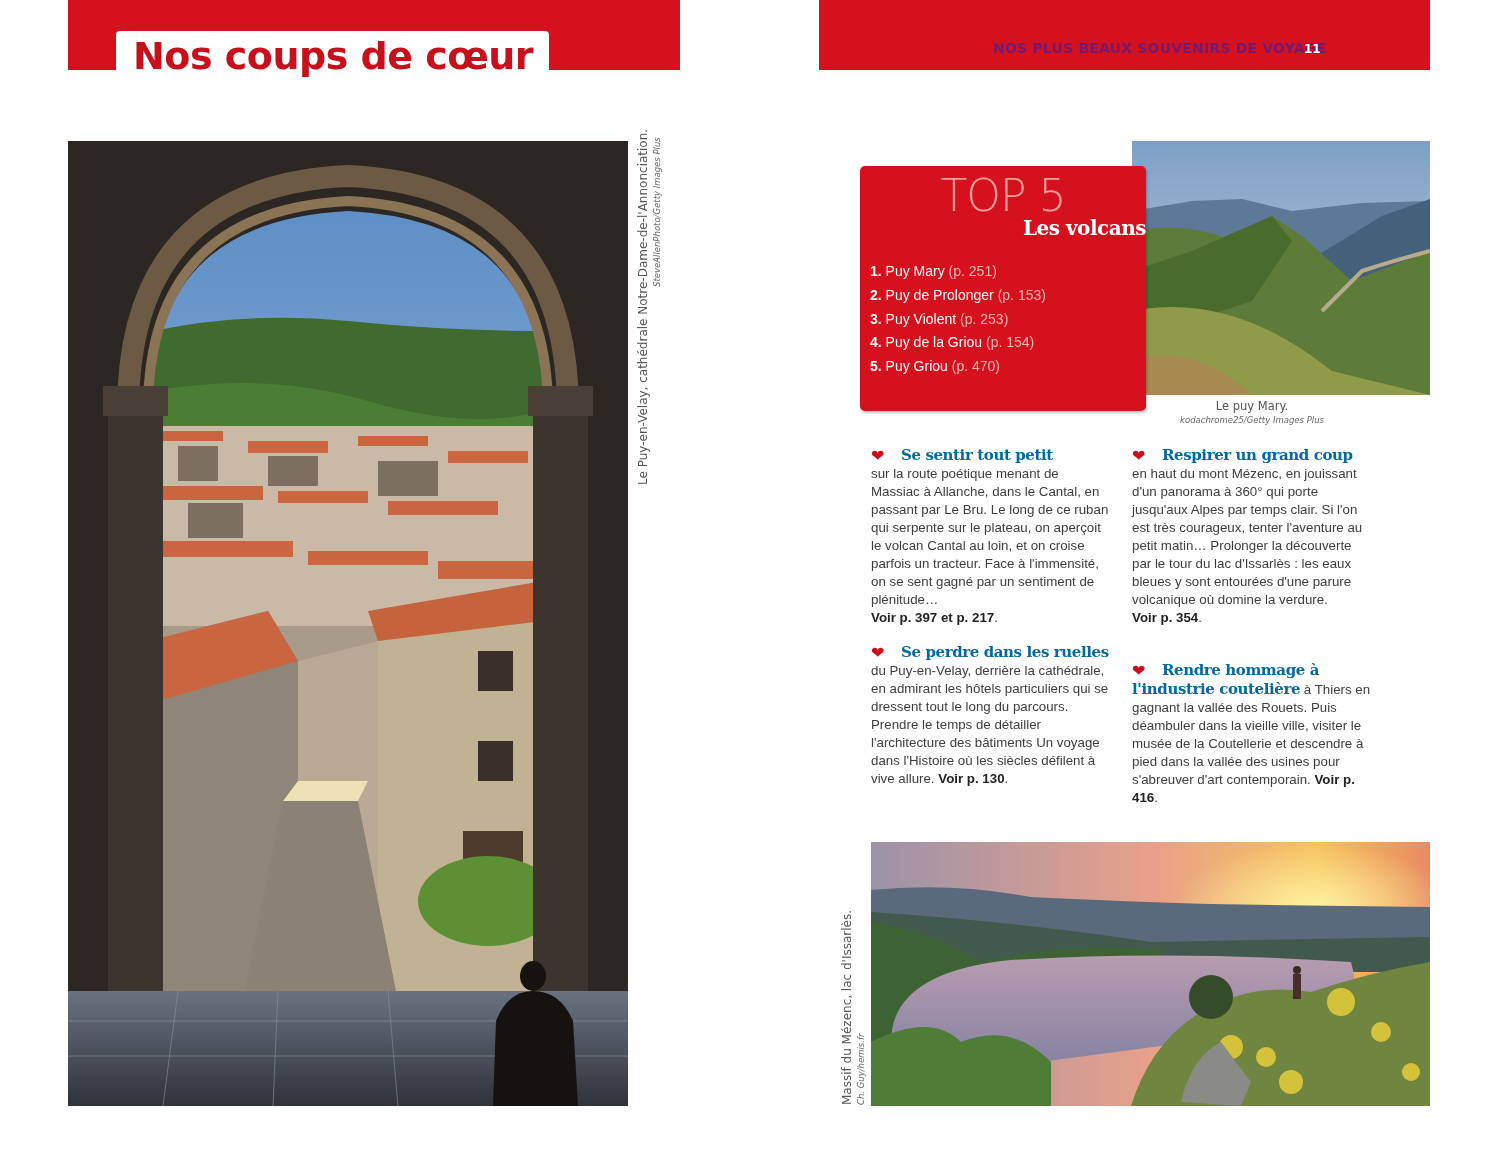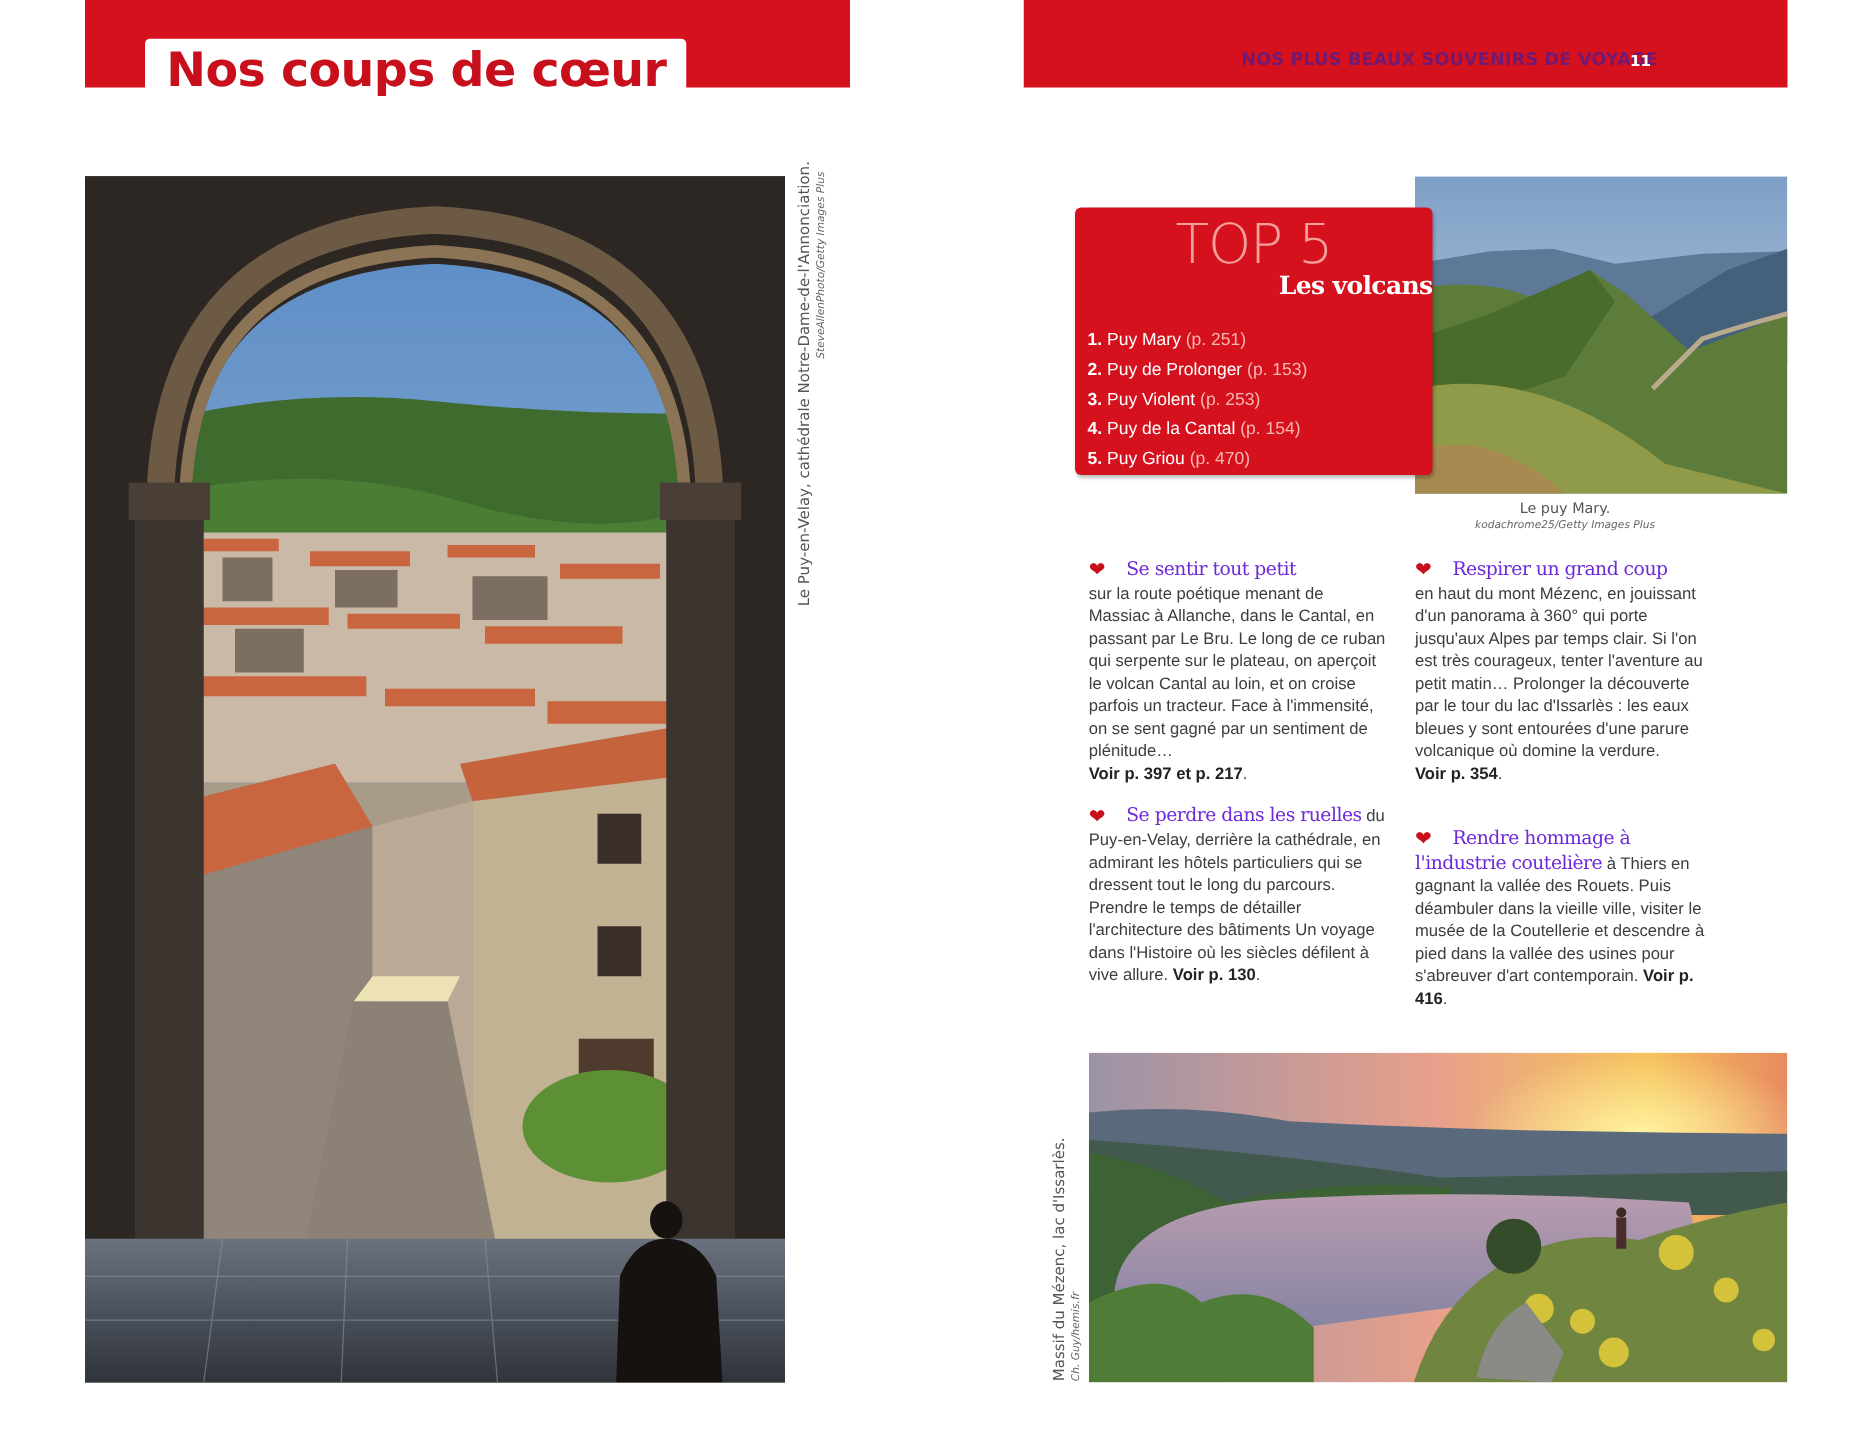--- a/index.html
+++ b/index.html
@@ -18,35 +18,35 @@
   .vert-text { position: absolute; transform-origin: left top; transform: rotate(-90deg); white-space: nowrap; }
   .cap-main { font-size: 12px; color: #555; font-family: "DejaVu Sans", sans-serif; }
   .cap-credit { font-size: 8.5px; color: #666; font-style: italic; font-family: "DejaVu Sans", sans-serif; }
 
   
   .right-band { position: absolute; left: 819px; top: 0; width: 611px; height: 70px; background: #d6111e; }
   .running-head { position: absolute; left: 993px; top: 40px; font-family: "DejaVu Sans", sans-serif; font-weight: bold; font-size: 14px; color: #701a75; letter-spacing: 0.2px; white-space: nowrap; }
   .page-num { position: absolute; left: 1304px; top: 42px; font-family: "DejaVu Sans", sans-serif; font-weight: bold; font-size: 12px; color: #fff; }
 
   .photo-mary { position: absolute; left: 1132px; top: 141px; width: 298px; height: 254px; overflow: hidden; }
-  .top5-box { position: absolute; left: 860px; top: 166px; width: 286px; height: 214px; background: #d6111e; border-radius: 5px; box-shadow: 1px 2px 3px rgba(0,0,0,0.25); }
+  .top5-box { position: absolute; left: 860px; top: 166px; width: 286px; height: 245px; background: #d6111e; border-radius: 5px; box-shadow: 1px 2px 3px rgba(0,0,0,0.25); }
   .top5-head { position: absolute; left: 0; top: 6px; width: 100%; text-align: center; font-family: "DejaVu Sans", sans-serif; font-weight: 200; font-size: 44px; color: #f4a09a; letter-spacing: -1px; line-height: 48px; }
   .top5-sub { position: absolute; left: 0; top: 50px; width: 100%; text-align: right; font-family: "DejaVu Serif", serif; font-weight: bold; font-size: 20px; color: #fff; letter-spacing: -0.5px; }
   .top5-list { position: absolute; left: 10px; top: 94px; list-style: none; }
   .top5-list li { font-size: 14px; color: #fff; line-height: 23.8px; white-space: nowrap; font-family: "Liberation Sans", sans-serif; }
   .top5-list .num { font-weight: bold; }
   .top5-list .page { color: #f6b8b3; }
 
   .cap-mary { position: absolute; left: 1132px; top: 399px; width: 240px; text-align: center; }
   .cap-mary .c1 { font-size: 11.5px; color: #555; font-family: "DejaVu Sans", sans-serif; }
   .cap-mary .c2 { font-size: 8.5px; color: #666; font-style: italic; font-family: "DejaVu Sans", sans-serif; margin-top: 2px; }
 
   .article { position: absolute; width: 240px; font-size: 13.3px; line-height: 18px; color: #3d3d3d; font-family: "Liberation Sans", sans-serif; }
   .article .heart { display: inline-block; width: 20px; color: #c8101c; font-size: 16px; margin-right: 10px; vertical-align: -1px; }
-  .article .hl { font-family: "DejaVu Serif", serif; font-weight: normal; font-size: 15px; color: #6d28d9; letter-spacing: -0.4px; }
+  .article .hl { font-family: "DejaVu Serif", serif; font-weight: bold; font-size: 15px; color: #0369a1; letter-spacing: -0.4px; }
   .article .see { font-weight: bold; color: #222; }
   .art-1 { left: 871px; top: 446px; }
   .art-2 { left: 1132px; top: 446px; }
   .art-3 { left: 871px; top: 643px; }
   .art-4 { left: 1132px; top: 661px; }
 
   .photo-lake { position: absolute; left: 871px; top: 842px; width: 559px; height: 264px; overflow: hidden; }
   .caption-vert-right { position: absolute; left: 840px; top: 925px; width: 30px; height: 180px; }
 </style>
 </head>
@@ -158,21 +158,21 @@
   </svg>
 </div>
 
 <div class="top5-box">
   <div class="top5-head">TOP 5</div>
   <div class="top5-sub">Les volcans</div>
   <ul class="top5-list">
     <li><span class="num">1.</span> <span>Puy Mary</span> <span class="page">(p. 251)</span></li>
     <li><span class="num">2.</span> <span>Puy de Prolonger</span> <span class="page">(p. 153)</span></li>
     <li><span class="num">3.</span> <span>Puy Violent</span> <span class="page">(p. 253)</span></li>
-    <li><span class="num">4.</span> <span>Puy de la Cantal</span> <span class="page">(p. 154)</span></li>
+    <li><span class="num">4.</span> <span>Puy de la Griou</span> <span class="page">(p. 154)</span></li>
     <li><span class="num">5.</span> <span>Puy Griou</span> <span class="page">(p. 470)</span></li>
   </ul>
 </div>
 
 <div class="cap-mary">
   <div class="c1">Le puy Mary.</div>
   <div class="c2">kodachrome25/Getty Images Plus</div>
 </div>
 
 <div class="article art-1">

